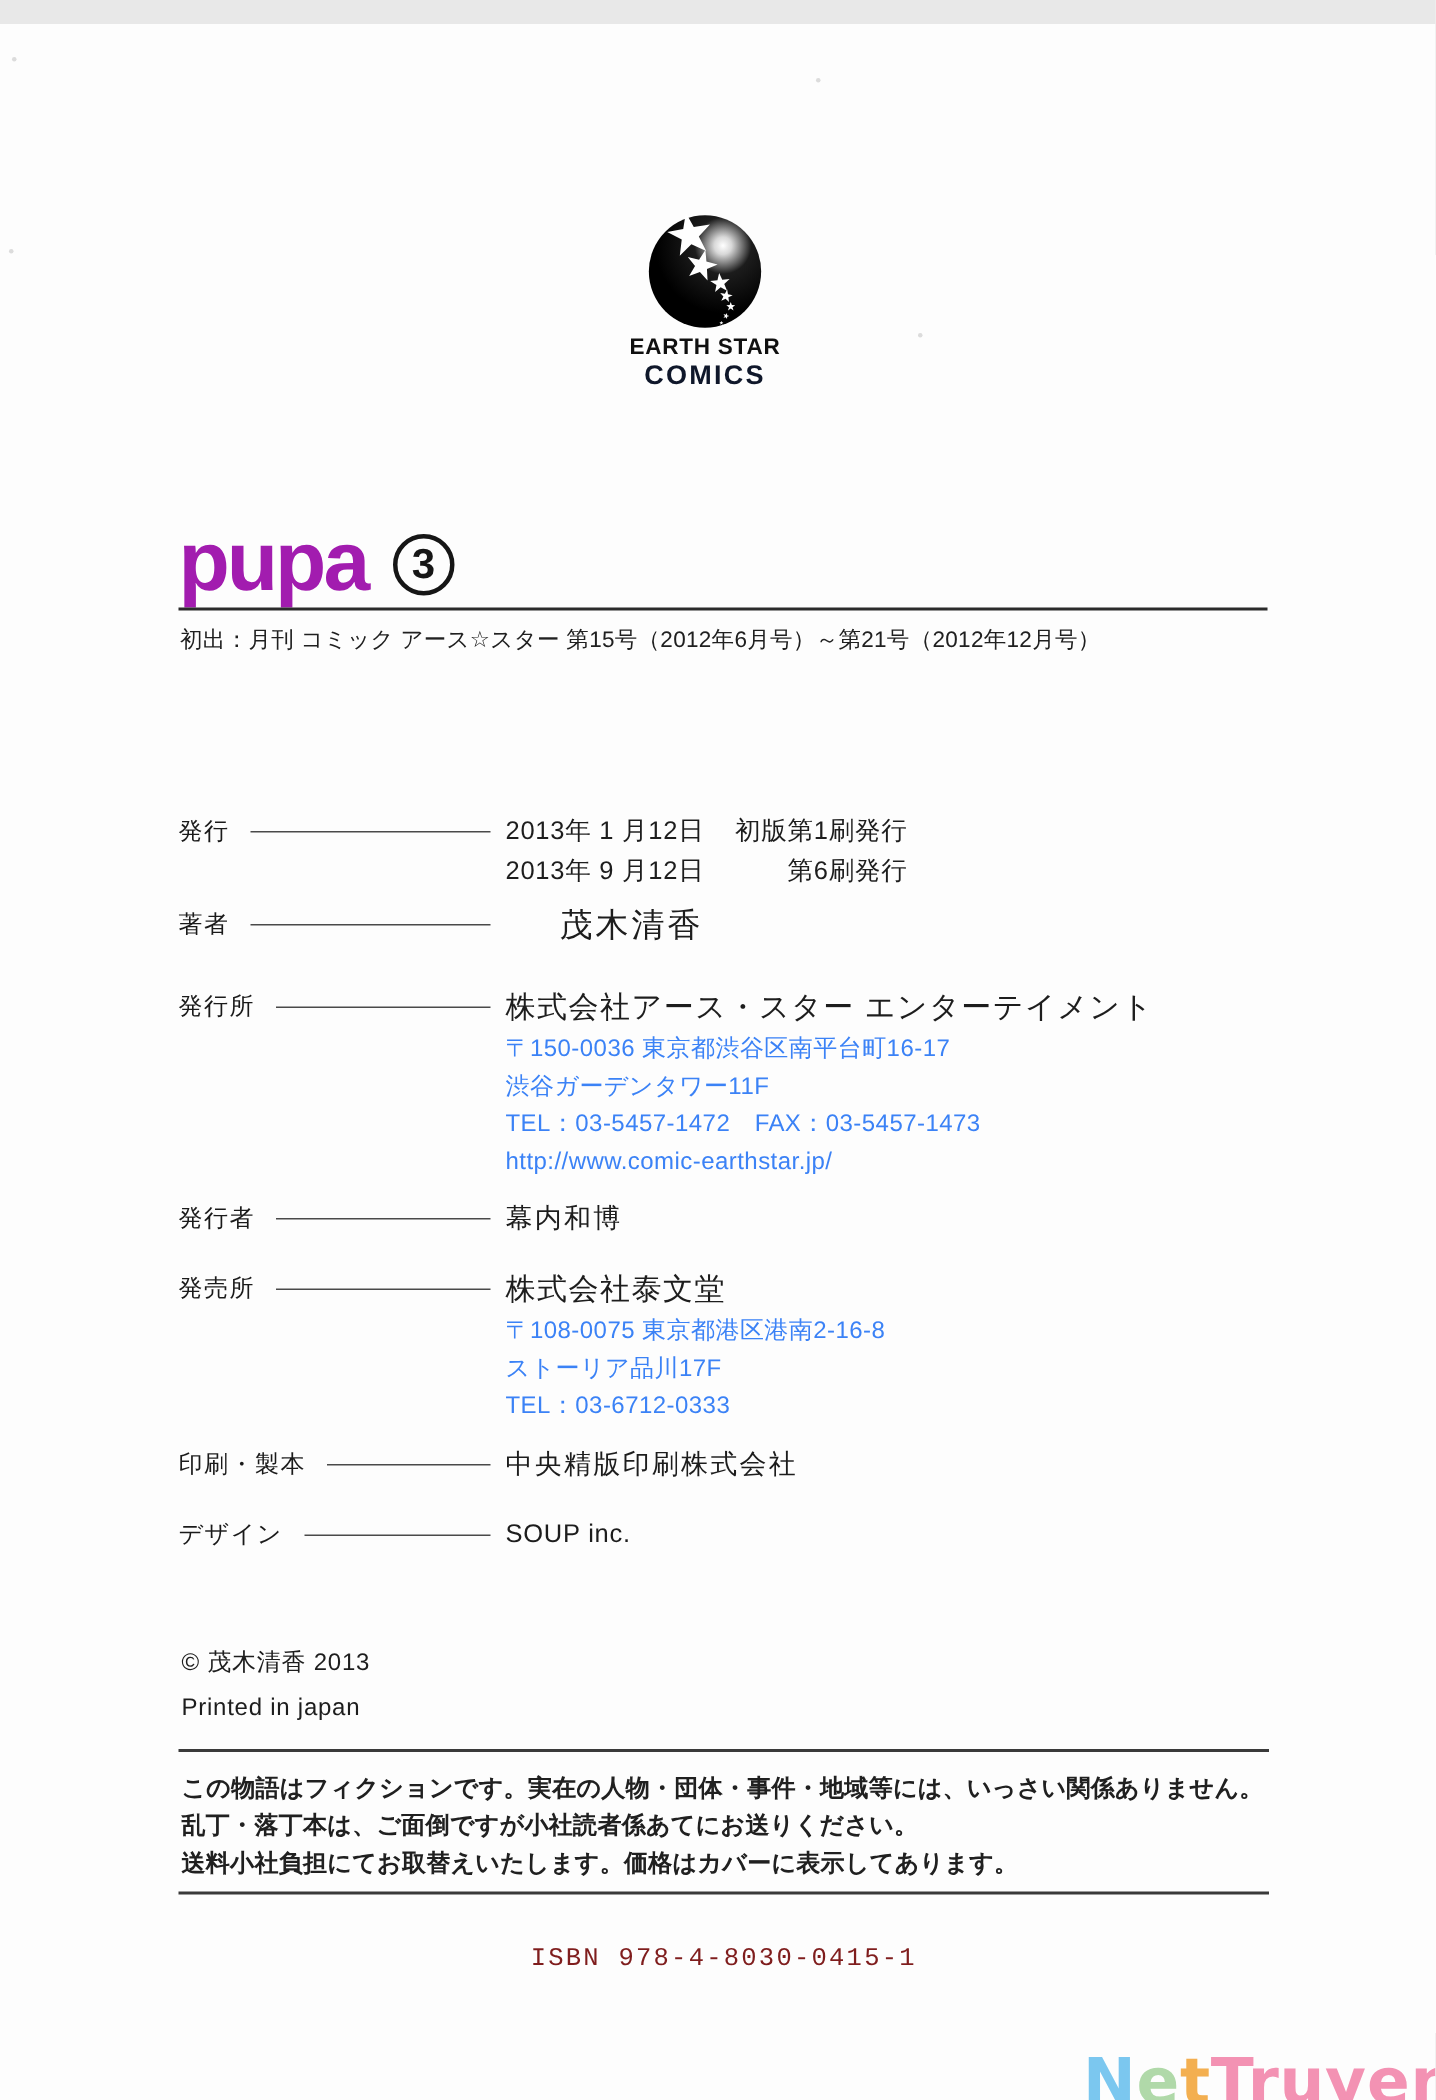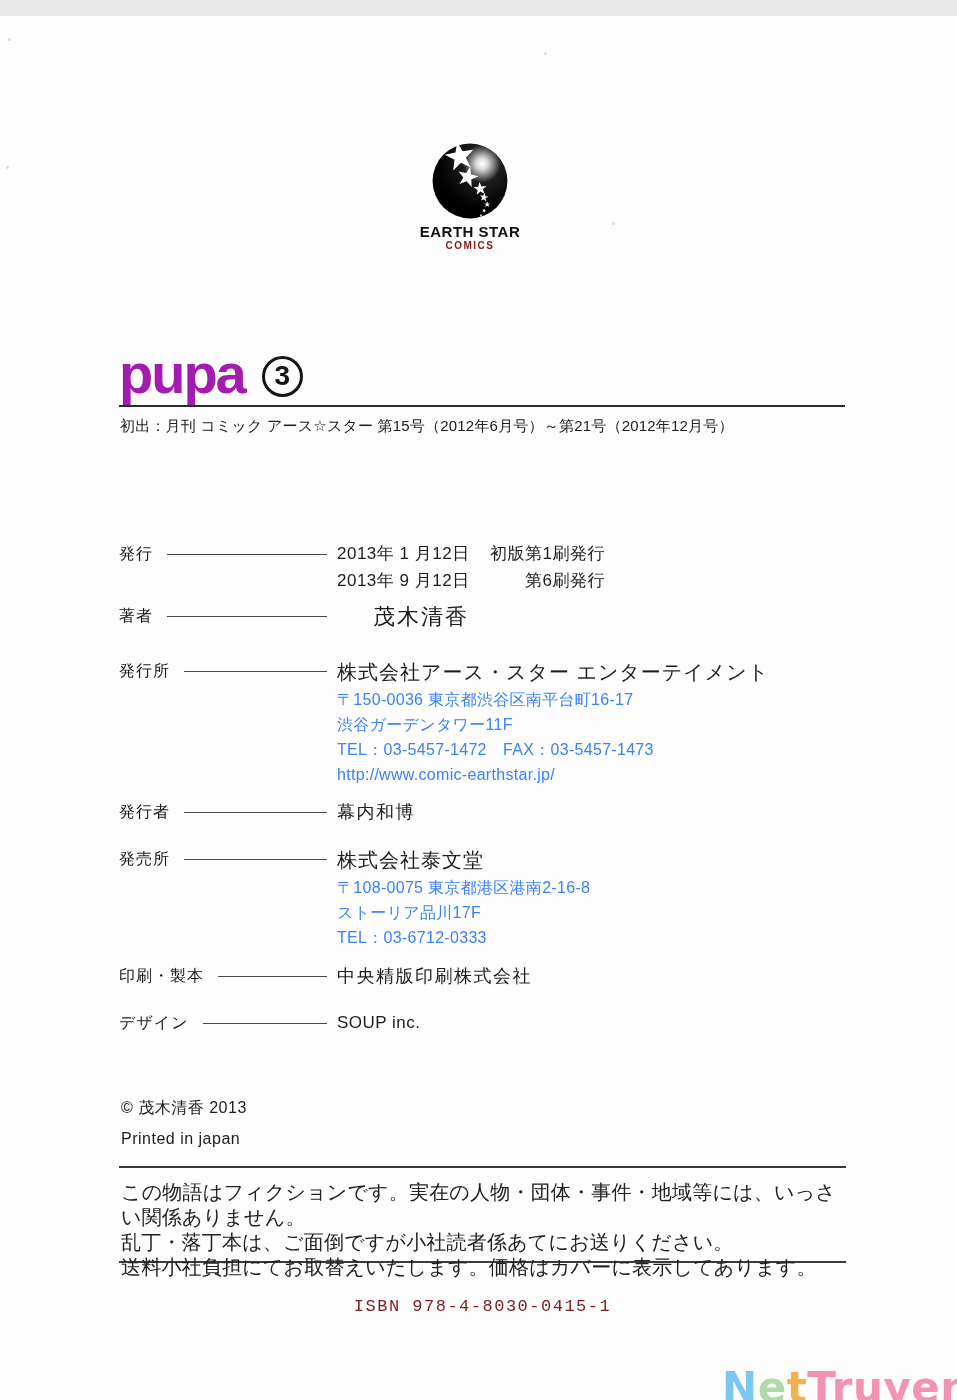--- a/index.html
+++ b/index.html
@@ -6,21 +6,21 @@
   html,body { background:#e8e8e8; }
   .page {
     position:relative; width:957px; height:1400px; background:#fdfdfd;
     overflow:hidden; font-family:"Liberation Sans","DejaVu Sans",sans-serif;
     color:#1d1d1d; margin:16px auto;
   }
   
   .logo-block { position:absolute; left:398px; top:126px; width:144px; text-align:center; }
   .logo-block svg { display:block; margin:0 auto; }
   .logo-line1 { font-size:15px; font-weight:bold; letter-spacing:0.5px; color:#101010; margin-top:3px; }
-  .logo-line2 { font-size:10px; font-weight:bold; letter-spacing:1.5px; color:#7f1d1d; }
+  .logo-line2 { font-size:18px; font-weight:bold; letter-spacing:1.5px; color:#0f172a; }
   
   .title-block { position:absolute; left:119px; top:330px; display:flex; align-items:center; }
   .title-text { font-size:56px; font-weight:bold; letter-spacing:-2px; line-height:1; color:#a21caf; }
   .volume-badge {
     width:41px; height:41px; border:3px solid #161616; border-radius:50%;
     display:flex; align-items:center; justify-content:center;
     font-size:28px; font-weight:bold; margin-left:17px; margin-top:4px; color:#161616;
   }
   .title-rule { position:absolute; left:119px; top:389px; width:726px; height:2px; background:#2b2b2b; }
   .first-pub { position:absolute; left:120px; top:401px; font-size:15px; letter-spacing:0.2px; color:#202020; }
@@ -39,21 +39,21 @@
   .row-0 { top:524px; } .row-1 { top:586px;gap:36px; } .row-2 { top:641px; }
   .row-3 { top:782px; } .row-4 { top:829px; } .row-5 { top:946px; } .row-6 { top:993px; }
   
   .copyright { position:absolute; left:121px; top:1082px; font-size:16px; letter-spacing:0.5px; }
   .printed   { position:absolute; left:121px; top:1114px; font-size:16px; letter-spacing:0.5px; }
   .disclaimer-box {
     position:absolute; left:119px; top:1150px; width:727px; height:97px;
     border-top:2px solid #3a3a3a; border-bottom:2px solid #3a3a3a;
     padding:12px 0 0 2px;
   }
-  .disclaimer-line { font-size:20px; line-height:25px; letter-spacing:0.2px; color:#202020; }
+  .disclaimer-line { font-size:16px; line-height:25px; letter-spacing:0.2px; color:#202020;font-weight:bold; }
   .isbn {
     position:absolute; left:119px; top:1281px; width:727px; text-align:center;
     font-family:"Liberation Mono","DejaVu Sans Mono",monospace;
     font-size:17px; letter-spacing:1.5px; color:#7f1d1d;
   }
   
   .watermark {
     position:absolute; left:722px; top:1347px; font-size:42px; font-weight:800;
     font-family:"DejaVu Sans","Liberation Sans",sans-serif; letter-spacing:0.5px; opacity:0.9;
   }

